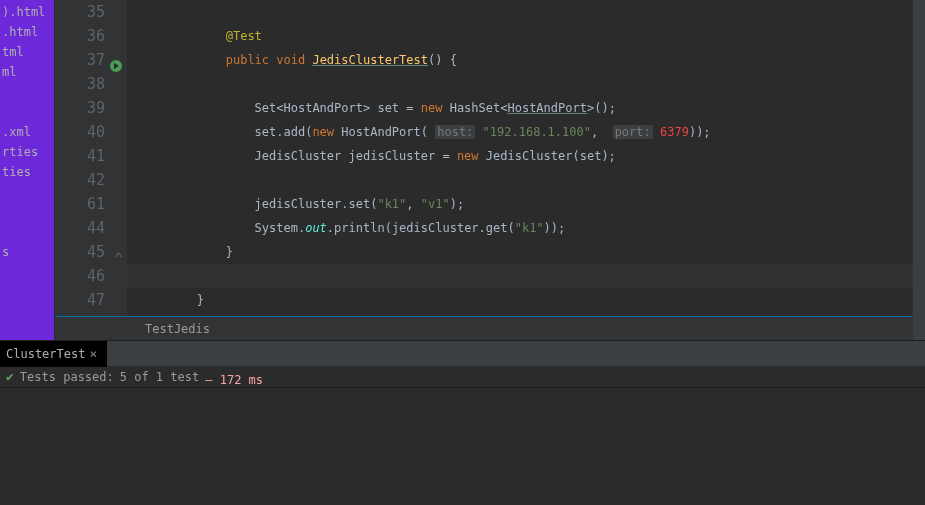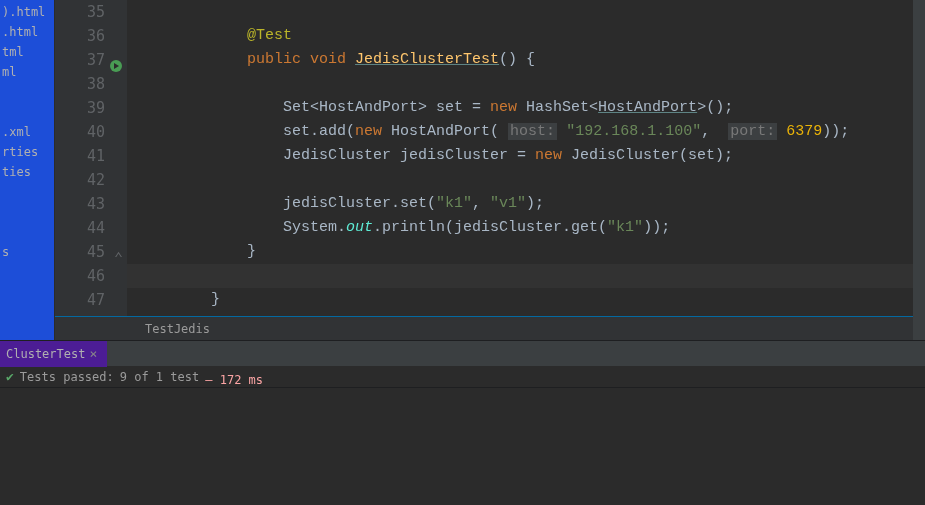--- a/index.html
+++ b/index.html
@@ -1,41 +1,41 @@
 <!DOCTYPE html>
 <html><head>
 <meta charset="utf-8">
 <style>
 * { margin:0; padding:0; box-sizing:border-box; }
 body { background:#2b2b2b; font-family:'Consolas','Monaco',monospace; font-size:14px; color:#a9b7c6; width:925px; height:505px; overflow:hidden; position:relative; }
 .main { display:flex; height:340px; }
-.sidebar { width:55px; background:#1d4ed8; overflow:hidden; border-right:1px solid #2b2b2b; }
+.sidebar { width:55px; background:#6d28d9; overflow:hidden; border-right:1px solid #2b2b2b; }
 .file-tree { font-size:12px; color:#b0b0b0; padding-top:2px; }
 .file-row { height:20px; line-height:20px; white-space:nowrap; overflow:hidden; padding-left:2px; }
 .editor { flex:1; display:flex; flex-direction:column; background:#2b2b2b; }
 .code-area { flex:1; display:flex; overflow:hidden; }
 .gutter { background:#313335; width:72px; text-align:right; padding-right:22px; color:#606366; font-size:15px; line-height:24px; position:relative; }
 .line-num { height:24px; position:relative; }
 .run-icon { position:absolute; right:-18px; top:5px; width:14px; height:14px; }
 .fold-icon { position:absolute; right:-18px; top:6px; width:10px; height:10px; color:#606366; }
-.code { flex:1; line-height:24px; font-size:15px; white-space:pre; padding-left:12px; position:relative;font-family:Liberation Mono, monospace; }
+.code { flex:1; line-height:24px; font-size:12px; white-space:pre; padding-left:12px; position:relative; }
 .code-line { height:24px; }
 .caret-line { background:#323232; position:absolute; left:0; right:0; height:24px; z-index:0; }
 .kw { color:#cc7832; }
 .anno { color:#bbb529; }
 .str { color:#6a8759; }
-.num { color:#eab308; }
+.num { color:#ef4444; }
 .method { color:#ffc66d; }
 .param { color:#787878; background:#3c3f41; padding:0 2px;text-align:right; }
 .static { font-style:italic; color:#5eead4; }
 .underline { text-decoration:underline; text-decoration-color:#5e8484; }
 .breadcrumb { height:24px; background:#313335; border-top:1px solid #0369a1; font-size:12px; color:#9b9b9b; padding-left:90px; line-height:24px; }
 .run-panel { background:#2b2b2b; }
 .run-tab-bar { height:26px; background:#3b3f41; border-top:1px solid #1e1f21; display:flex; align-items:center; font-size:12px; }
-.run-tab { padding:0 10px 0 6px; height:26px; line-height:26px; color:#b0b0b0; display:flex; align-items:center; gap:4px; background:#4c1d95;justify-content:center; }
+.run-tab { padding:0 10px 0 6px; height:26px; line-height:26px; color:#b0b0b0; display:flex; align-items:center; gap:4px; background:#000000;justify-content:center; }
 .close-x { color:#8a8a8a; font-size:13px; }
 .test-status { height:22px; background:#2b2b2b; font-size:12px; color:#9b9b9b; padding-left:6px; display:flex; align-items:center; gap:6px; border-bottom:1px solid #1e1f21; }
 .check { color:#59a869; font-size:13px; }
 .dim { color:#fca5a5;margin-top:6px; }
 .console { background:#2b2b2b; color:#b0b0b0; font-size:14px; line-height:22px; padding:6px 10px; white-space:pre; font-family:'Consolas',monospace; }
 .vscroll { position:absolute; right:0; top:0; width:12px; height:340px; background:#3b3f41; }
 svg.ico { display:inline-block; vertical-align:middle; }
 </style>
 </head>
 <body>
@@ -65,21 +65,21 @@
           <div class="line-num">36</div>
           <div class="line-num">37<span class="run-icon"><svg class="ico" width="14" height="14" viewBox="0 0 14 14">
                 <circle cx="7" cy="7" r="6" fill="#499c54"></circle>
                 <path d="M5 4 L10 7 L5 10 Z" fill="#2b2b2b"></path>
               </svg></span></div>
           <div class="line-num">38</div>
           <div class="line-num">39</div>
           <div class="line-num">40</div>
           <div class="line-num">41</div>
           <div class="line-num">42</div>
-          <div class="line-num">43</div>
+          <div class="line-num">61</div>
           <div class="line-num">44</div>
           <div class="line-num">45<span class="fold-icon">⌃</span></div>
           <div class="line-num">46</div>
           <div class="line-num">47</div>
           <div class="line-num">48</div>
         </div>
       <div class="code" id="code"><div class="code-line">            </div><div class="code-line">            <span class="anno">@Test</span></div><div class="code-line">            <span class="kw">public </span><span class="kw">void </span><span class="method underline">JedisClusterTest</span><span>() {</span></div><div class="code-line">                </div><div class="code-line">                <span>Set&lt;HostAndPort&gt; set = </span><span class="kw">new </span><span>HashSet&lt;</span><span class="underline">HostAndPort</span><span>&gt;();</span></div><div class="code-line">                <span>set.add(</span><span class="kw">new </span><span>HostAndPort( </span><span class="param">host:</span><span> </span><span class="str">"192.168.1.100"</span><span>,  </span><span class="param">port:</span><span> </span><span class="num">6379</span><span>));</span></div><div class="code-line">                <span>JedisCluster jedisCluster = </span><span class="kw">new </span><span>JedisCluster(set);</span></div><div class="code-line">                </div><div class="code-line">                <span>jedisCluster.set(</span><span class="str">"k1"</span><span>, </span><span class="str">"v1"</span><span>);</span></div><div class="code-line">                <span>System.</span><span class="static">out</span><span>.println(jedisCluster.get(</span><span class="str">"k1"</span><span>));</span></div><div class="code-line">            <span>}</span></div><div class="caret-line" style="top: 264px;"></div><div class="code-line"></div><div class="code-line">        <span>}</span></div><div class="code-line"></div></div>
     </div>
     <div class="breadcrumb">
       <span>TestJedis</span>
@@ -91,16 +91,16 @@
 <div class="run-panel">
   <div class="run-tab-bar">
     <div class="run-tab">
       <span>ClusterTest</span>
       <span class="close-x">×</span>
     </div>
   </div>
   <div class="test-status">
     <span class="check">✔</span>
     <span>Tests passed:</span>
-    <span>9 of 1 test</span>
+    <span>5 of 1 test</span>
     <span class="dim">– 172 ms</span>
   </div>
 </div>
 
 </body></html>

